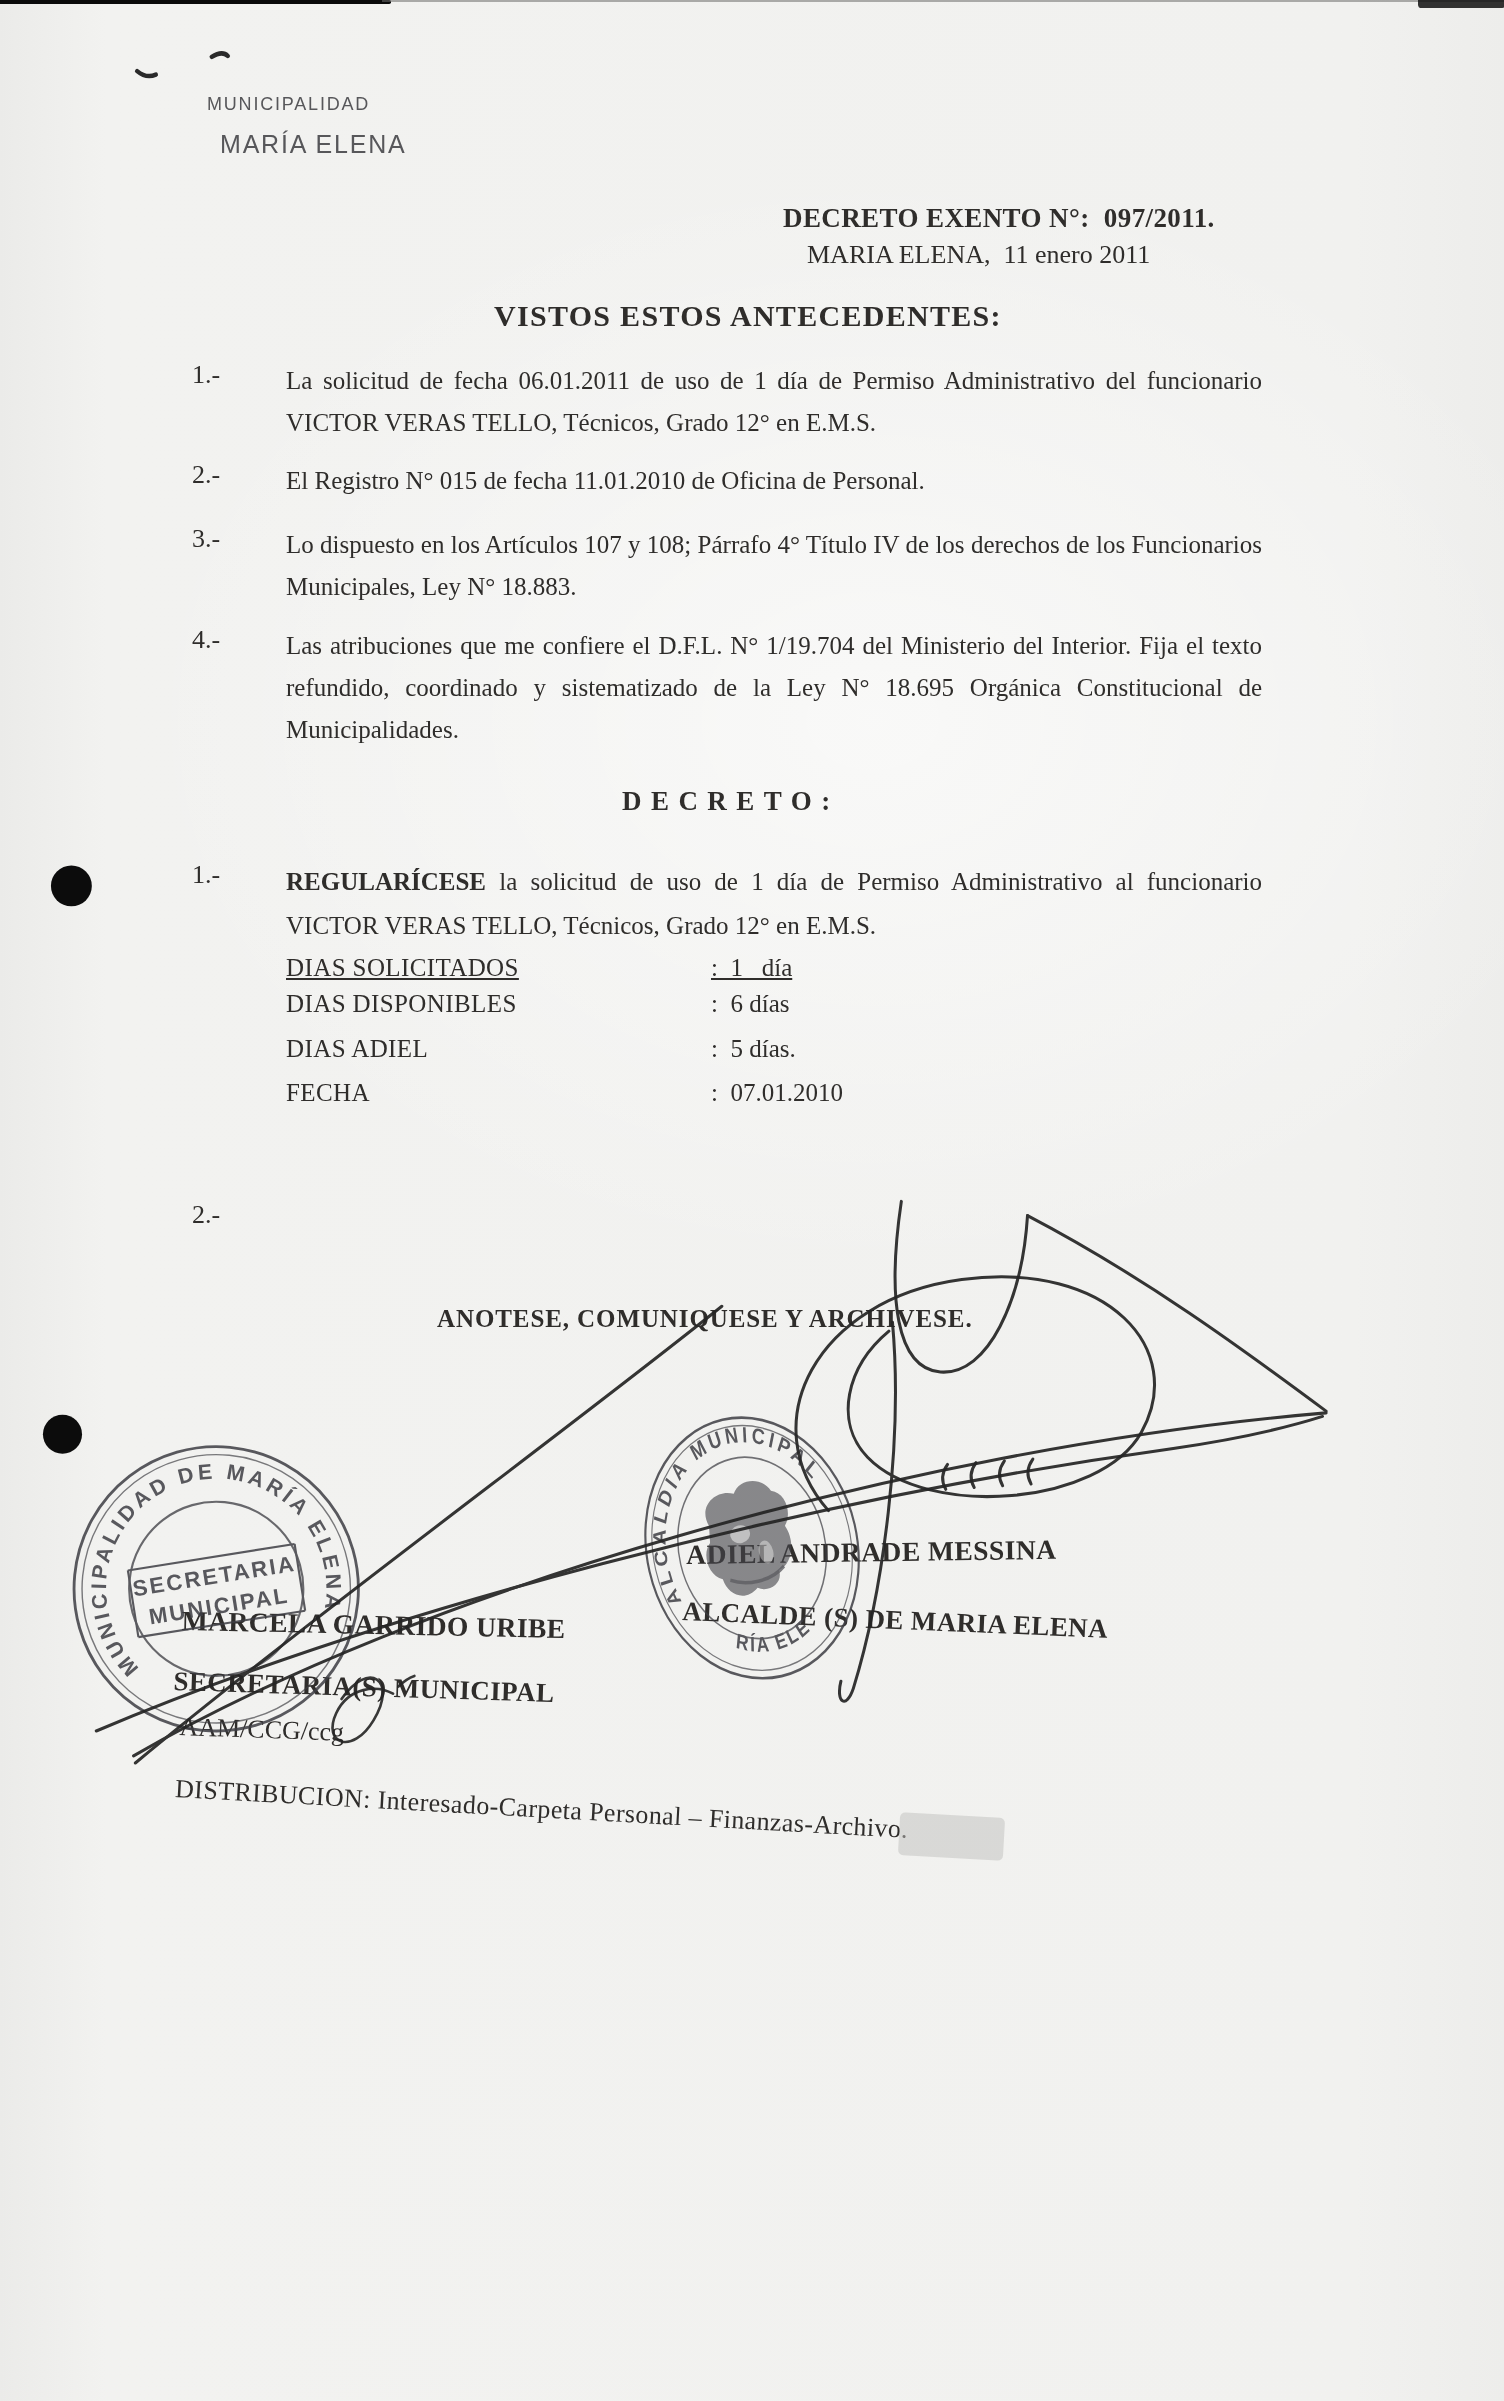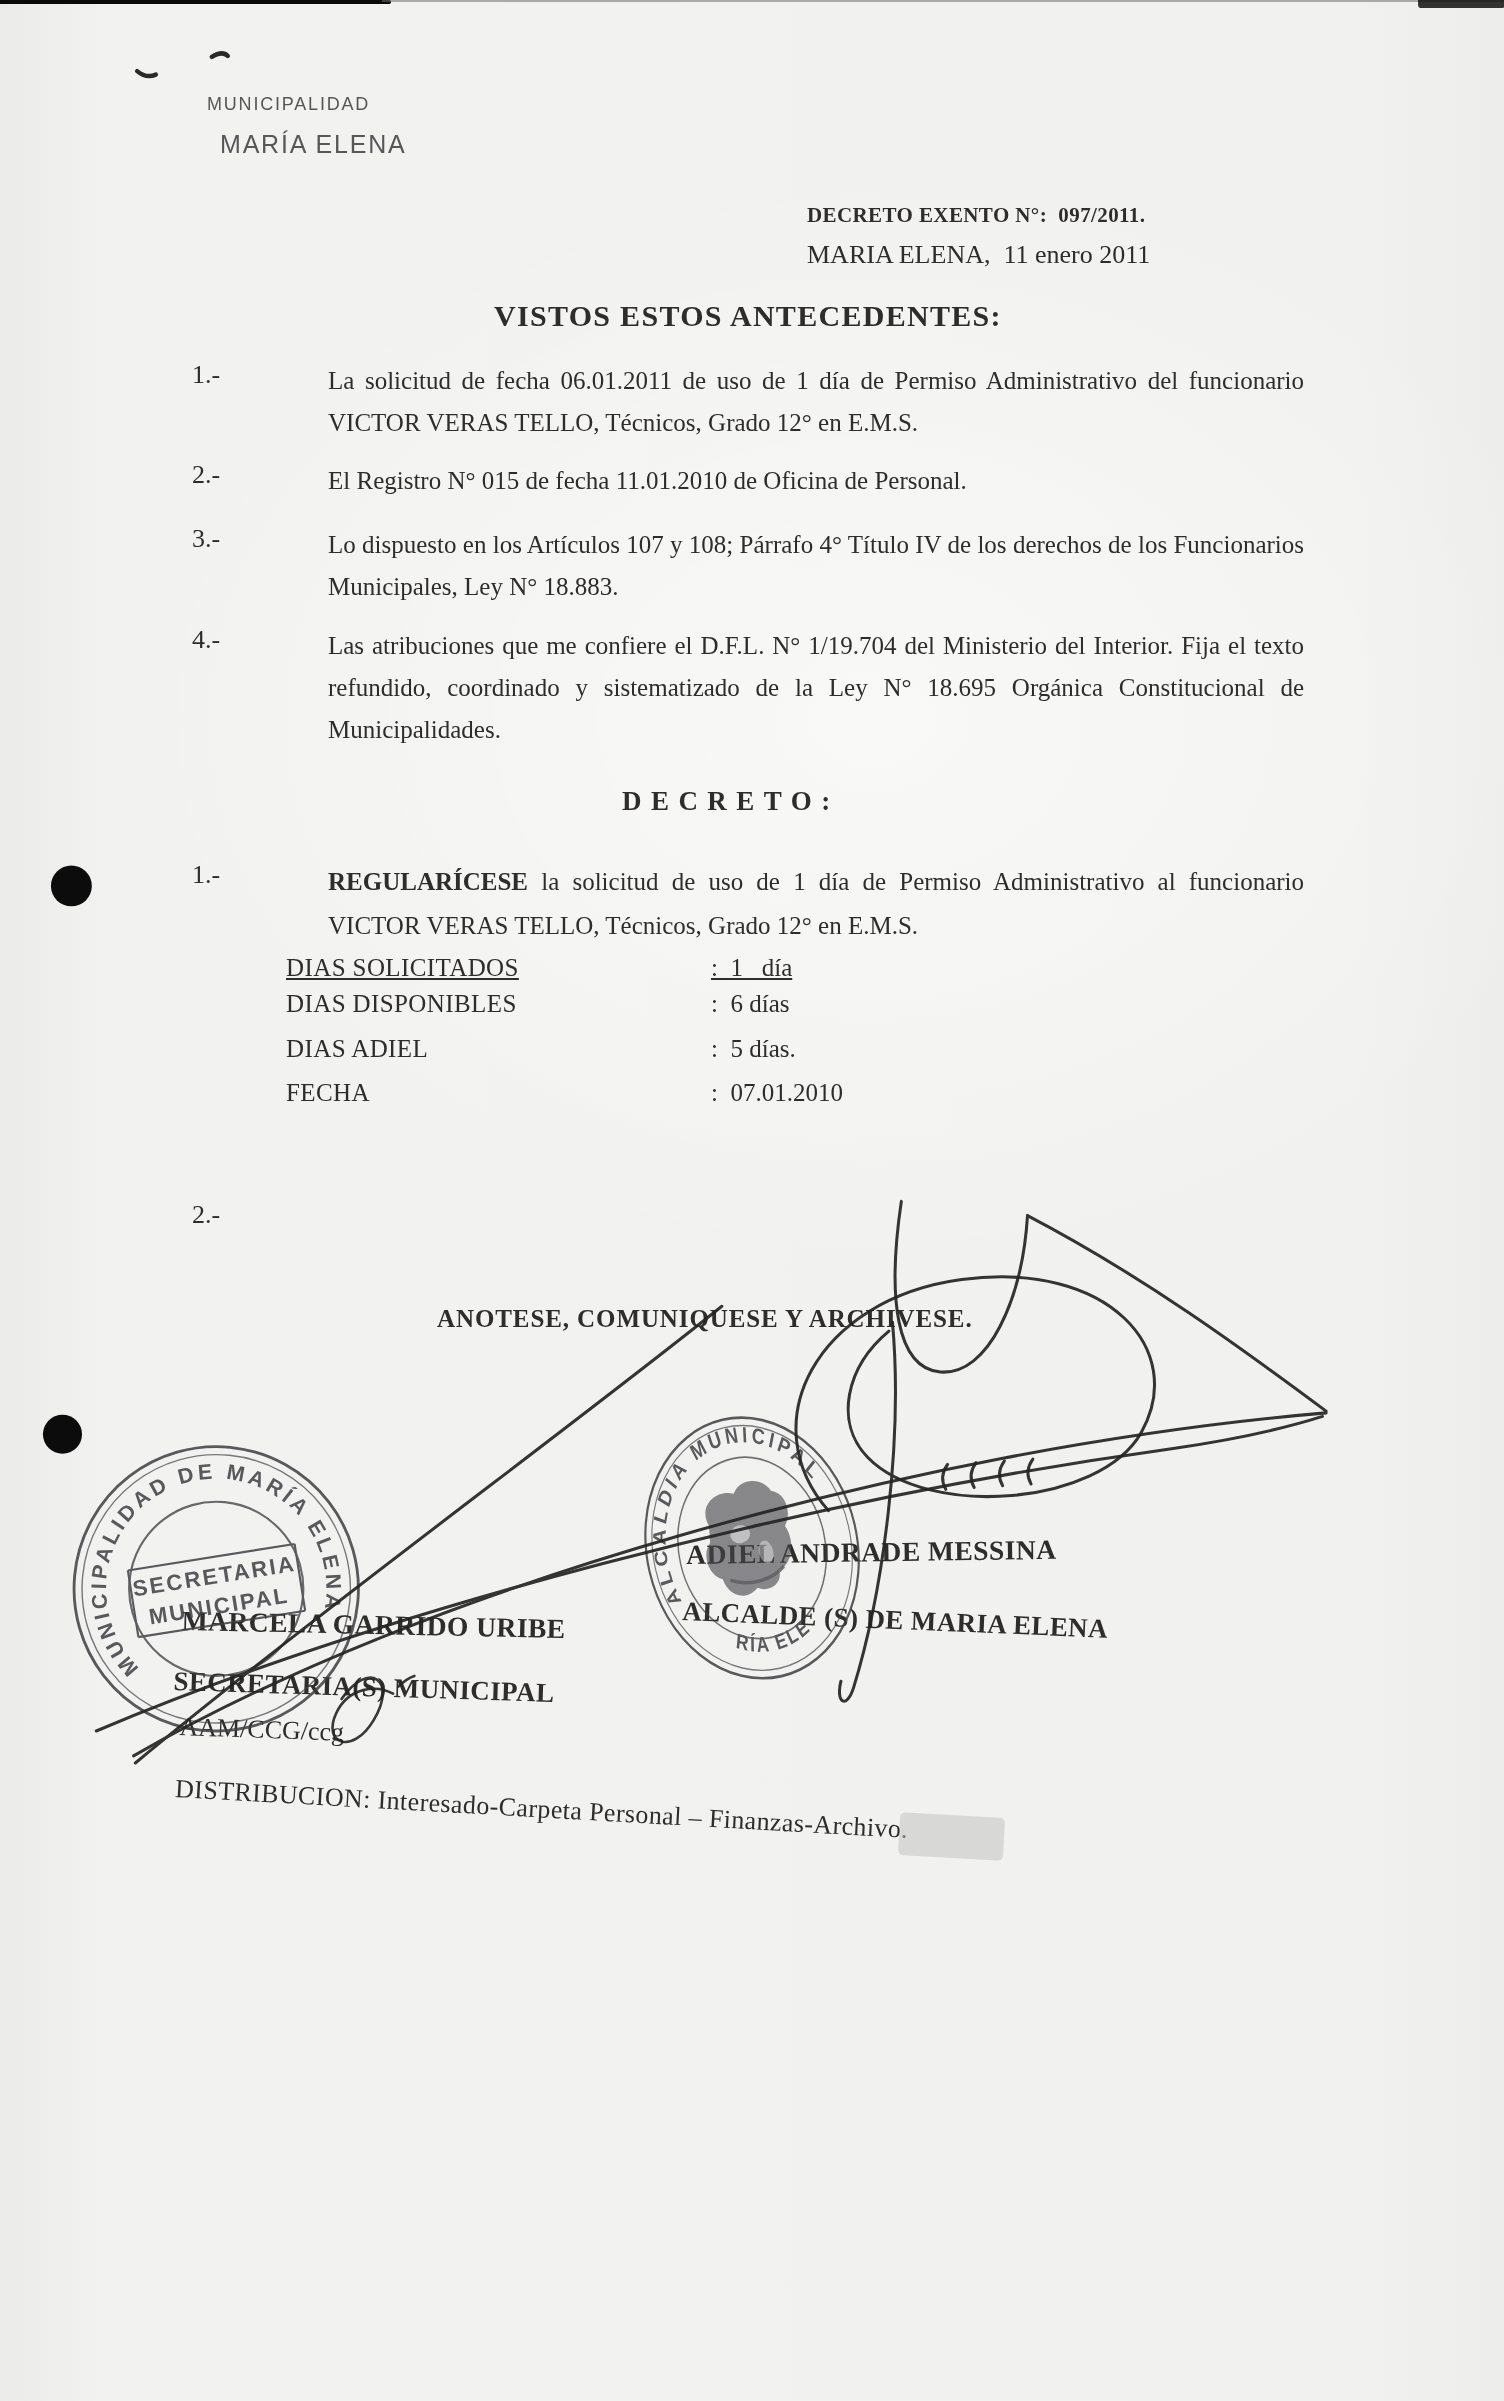--- a/index.html
+++ b/index.html
@@ -21,26 +21,26 @@
   .pre{white-space:pre;}
   .jtext{text-align:justify;}
   
   .scan-bar-left{left:0;top:0;width:391px;height:4.4px;background:#0a0a0a;border-radius:0 1.8px 1.8px 0;}
   .scan-line-mid{left:382px;top:0;width:1123px;height:1.8px;background:#6d6d6b;opacity:.55;}
   .scan-blob-right{left:1418px;top:0;width:87px;height:8px;background:#111;opacity:.85;border-radius:0 0 2.7px 3.6px;}
   
   .lh1{left:207px;top:94px;font-size:18px;letter-spacing:1.8px;color:#57575a;}
   .lh2{left:220px;top:130px;font-size:25px;letter-spacing:1.8px;color:#57575a;}
   
-  .hdr1{left:807px;top:203px;font-size:21px;letter-spacing:0.4px;}
+  .hdr1{left:783px;top:203px;font-size:27px;letter-spacing:0.4px;}
   .hdr2{left:807px;top:240px;font-size:26px;}
   .vtitle{left:494px;top:299px;font-size:30px;letter-spacing:1.3px;}
   
   .inum{left:192px;font-size:26px;}
-  .itext{left:286px;width:976px;font-size:25px;line-height:42px;margin-left:42px;}
+  .itext{left:286px;width:976px;font-size:25px;line-height:42px;}
   .y1{top:360px;} .y2{top:460px;} .y3{top:524px;} .y4{top:625px;}
   .dtitle{left:622px;top:786px;font-size:27px;letter-spacing:.35em;}
   .dy1{top:860px;}
   .d1text{line-height:44px;}
   .detrow-label{left:286px;font-size:25px;letter-spacing:0.4px;}
   .detrow-value{left:711px;font-size:25px;}
   .r1{top:954px;text-decoration:underline;} .r2{top:990px;} .r3{top:1035px;} .r4{top:1079px;}
   .dy2{top:1200px;}
   .closing{left:437px;top:1305px;font-size:25px;letter-spacing:0.9px;}
   

